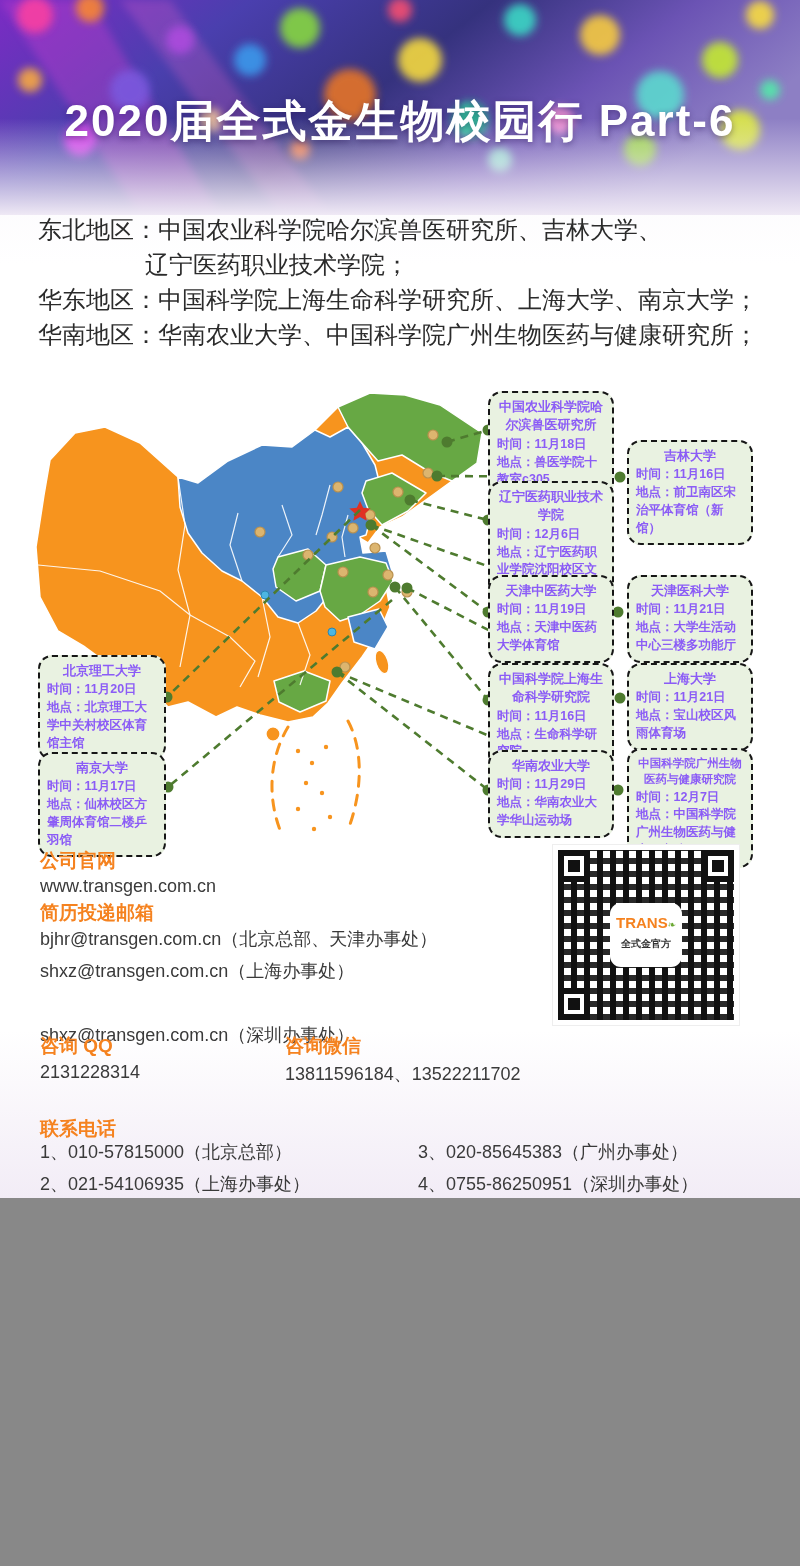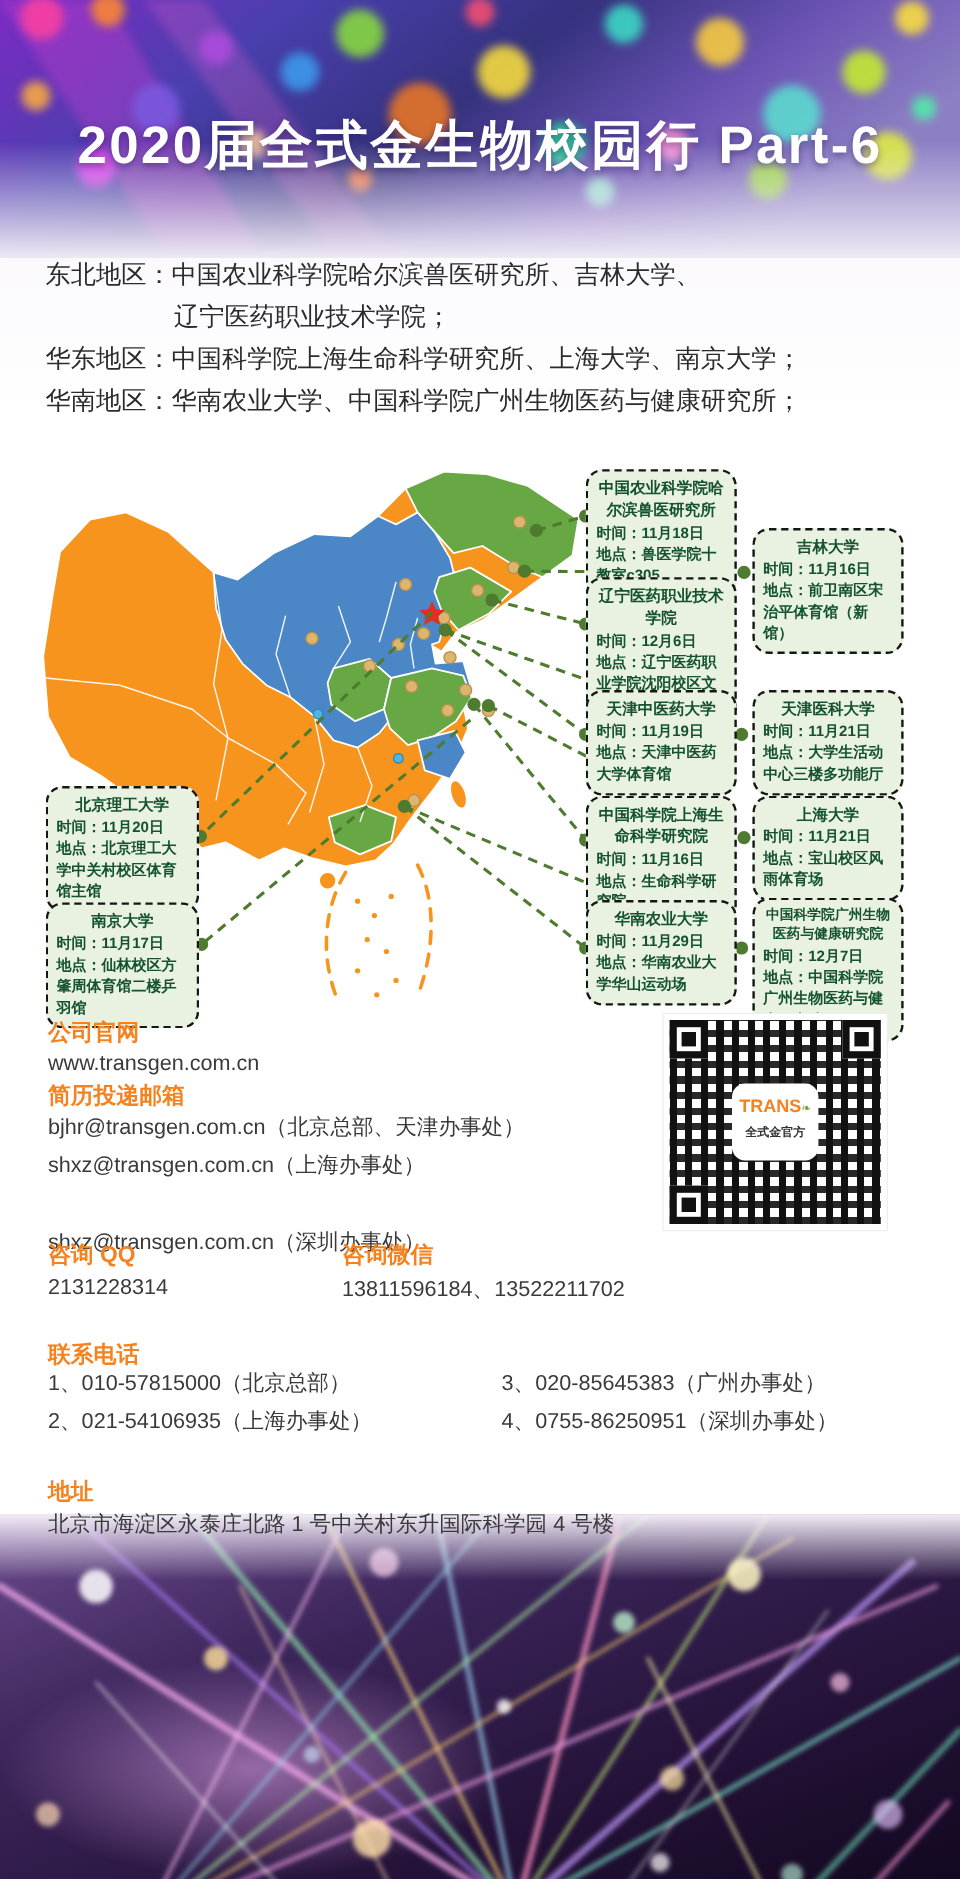--- a/index.html
+++ b/index.html
@@ -1,33 +1,33 @@
 <!DOCTYPE html>
 <html><head>
 <meta charset="utf-8">
 <style>
   html,body{margin:0;padding:0;}
   body{font-family:"Liberation Sans","DejaVu Sans",sans-serif;background:#888;}
-  .poster{position:relative;width:800px;height:1566px;margin:0 auto;overflow:hidden;
+  .poster{position:relative;width:800px;height:1198px;margin:0 auto;overflow:hidden;
     background:linear-gradient(180deg,#efe9f5 0%,#f7f4fa 6%,#ffffff 22%,#ffffff 86%,#f2ecf6 100%);}
   
   .hero{position:absolute;left:0;top:0;width:800px;height:215px;overflow:hidden;}
   .hero-title{position:absolute;left:0;top:92px;width:800px;text-align:center;
     color:#ffffff;font-size:44px;font-weight:bold;letter-spacing:2px;
     text-shadow:0 2px 6px rgba(40,20,80,.45);white-space:nowrap;}
   
   .regions{position:absolute;left:38px;top:212px;width:740px;color:#2b2b2b;
-    font-size:21px;line-height:35px;font-weight:500;}
+    font-size:24px;line-height:35px;font-weight:500;}
   .regions .cont{padding-left:107px;}
   
   .mapwrap{position:absolute;left:0;top:385px;width:800px;height:470px;}
   
   .callout{position:absolute;box-sizing:border-box;width:126px;background:#e9f2e1;
     border:2px dashed #161616;border-radius:14px;padding:5px 7px 6px 7px;
-    color:#14532d;font-size:12.5px;line-height:1.42;font-weight:bold;}
+    color:#8b5cf6;font-size:12.5px;line-height:1.42;font-weight:bold;}
   .callout .ct{display:block;text-align:center;font-size:13px;margin-bottom:1px;}
   .callout.smalltitle .ct{font-size:11.5px;}
   .callout.wide{width:128px;}
   
   .sec-h{position:absolute;color:#f5821f;font-size:19px;font-weight:bold;}
   .sec-t{position:absolute;color:#3a3a3a;font-size:18px;}
   
   .qr{position:absolute;left:553px;top:845px;width:186px;height:180px;background:#fff;
     box-shadow:0 0 0 1px #eee;padding:5px;box-sizing:border-box;}
   .qr-pattern{position:relative;width:100%;height:100%;

